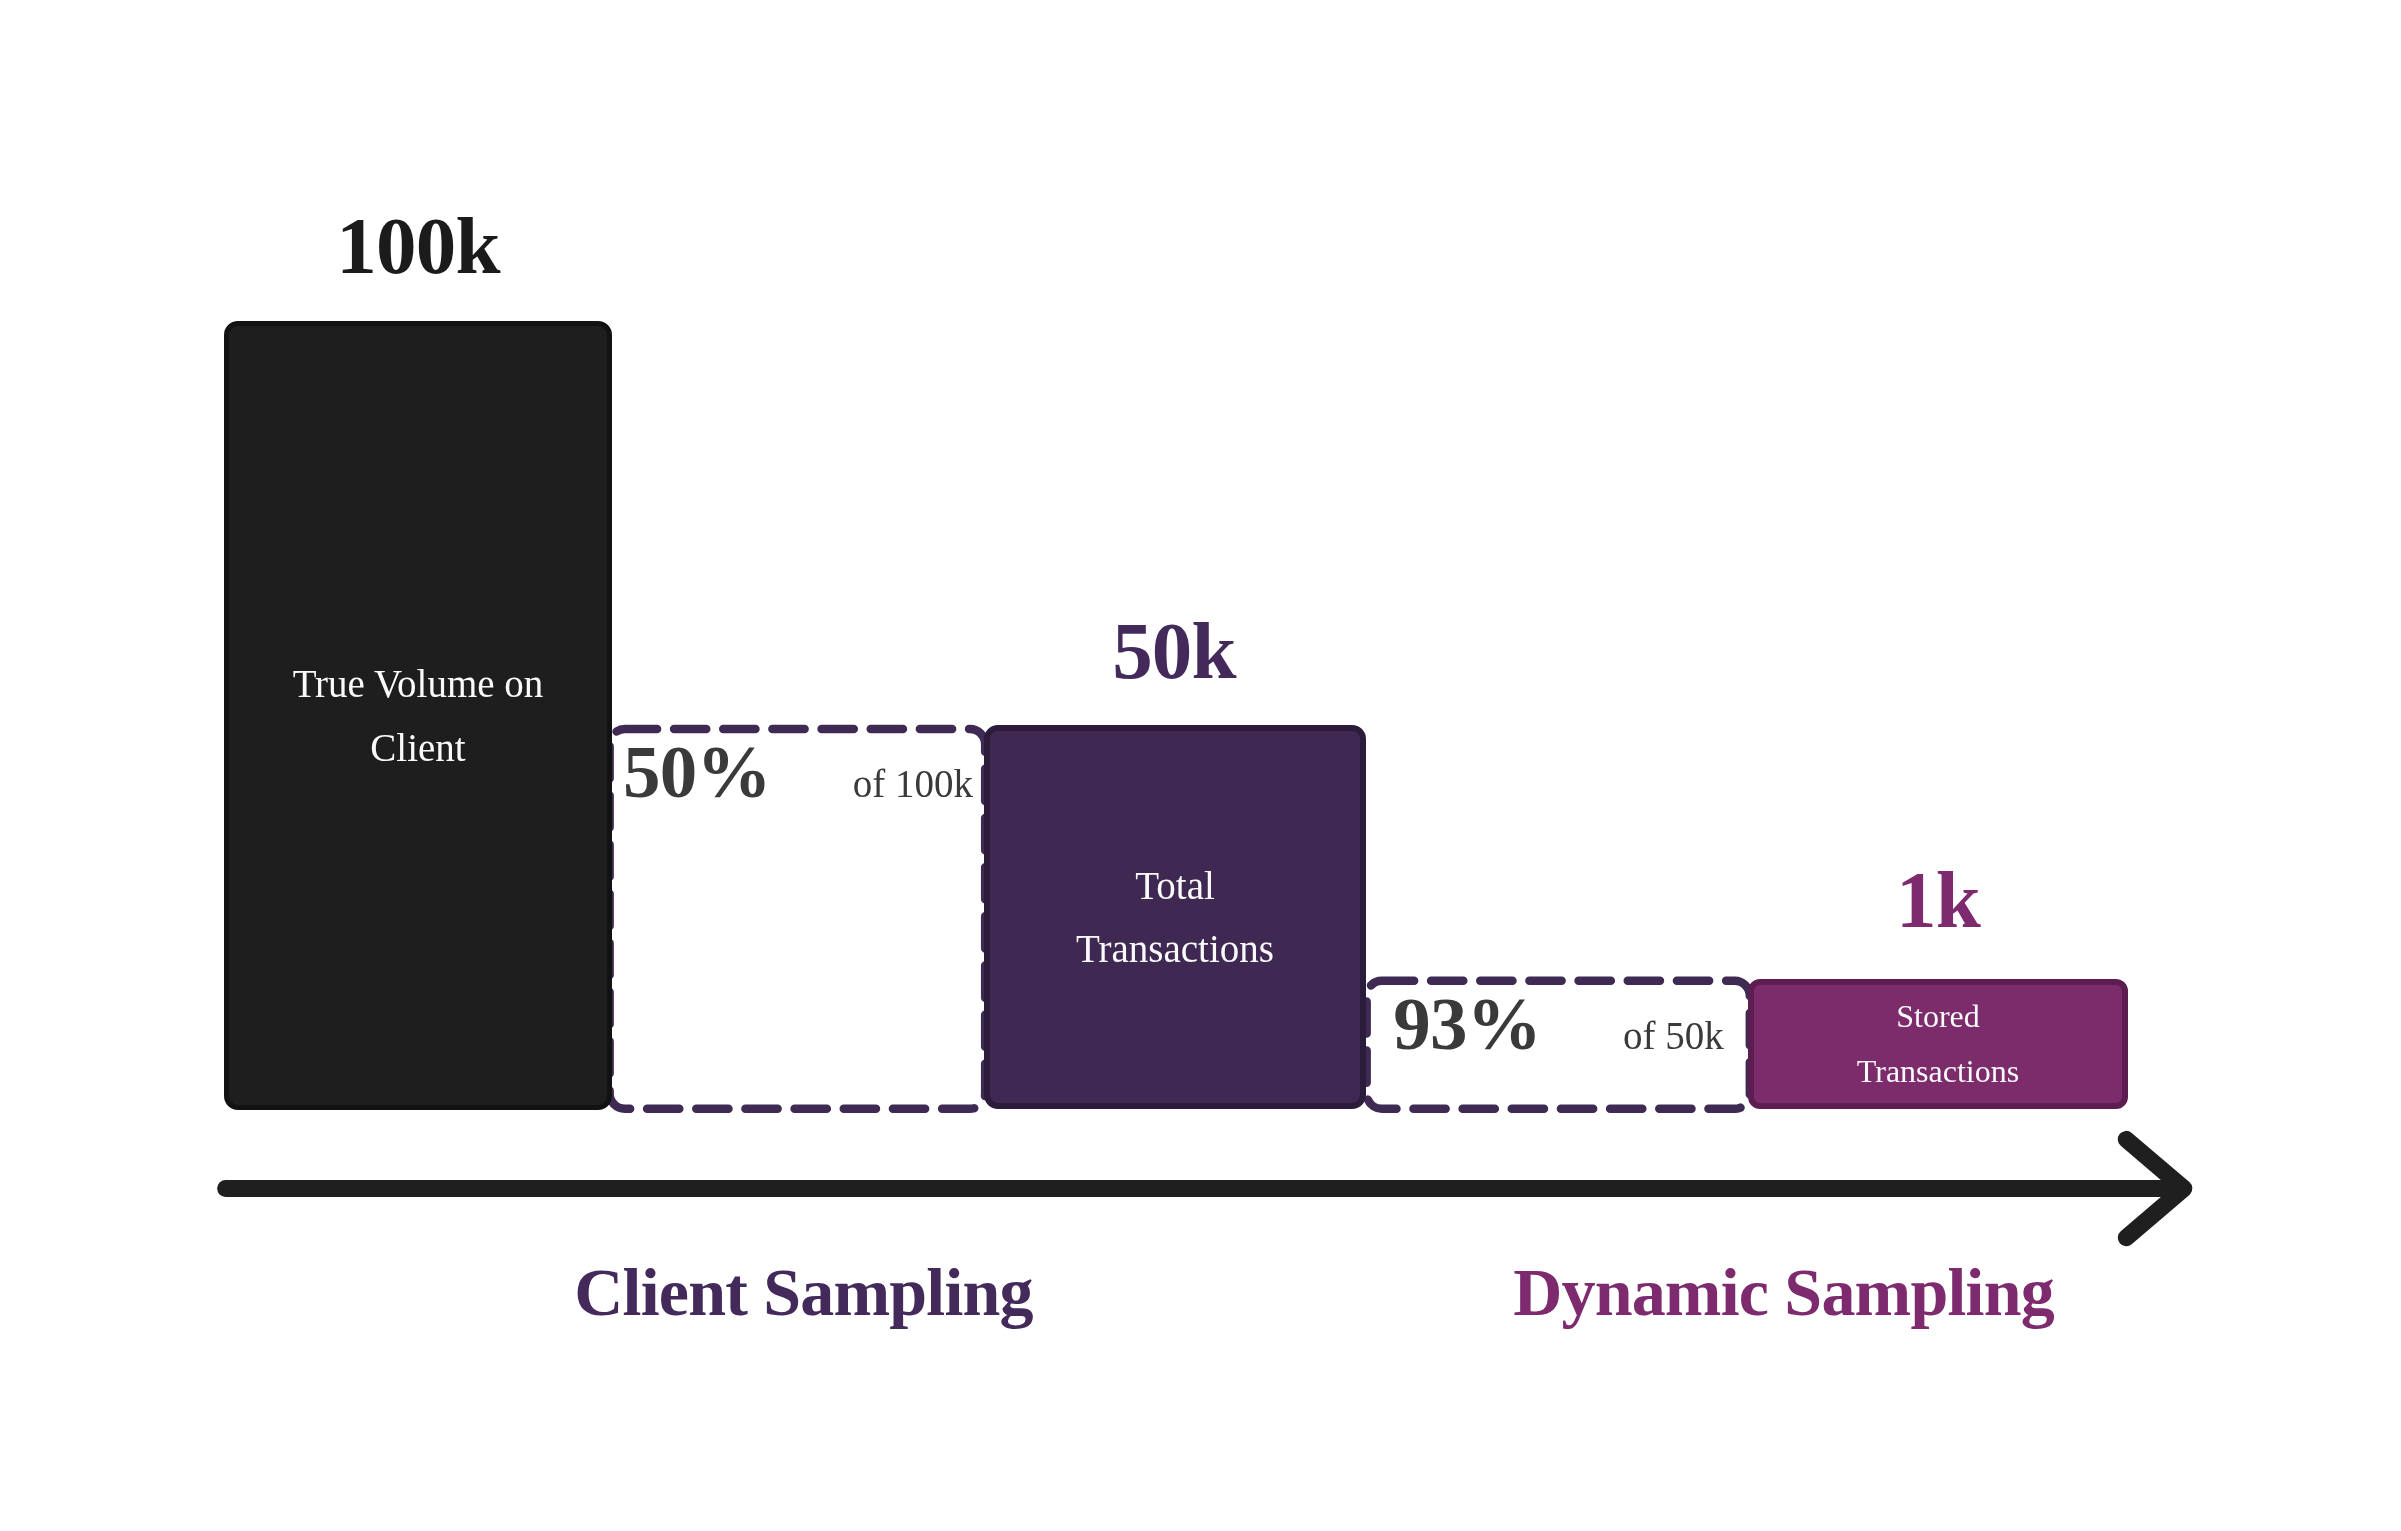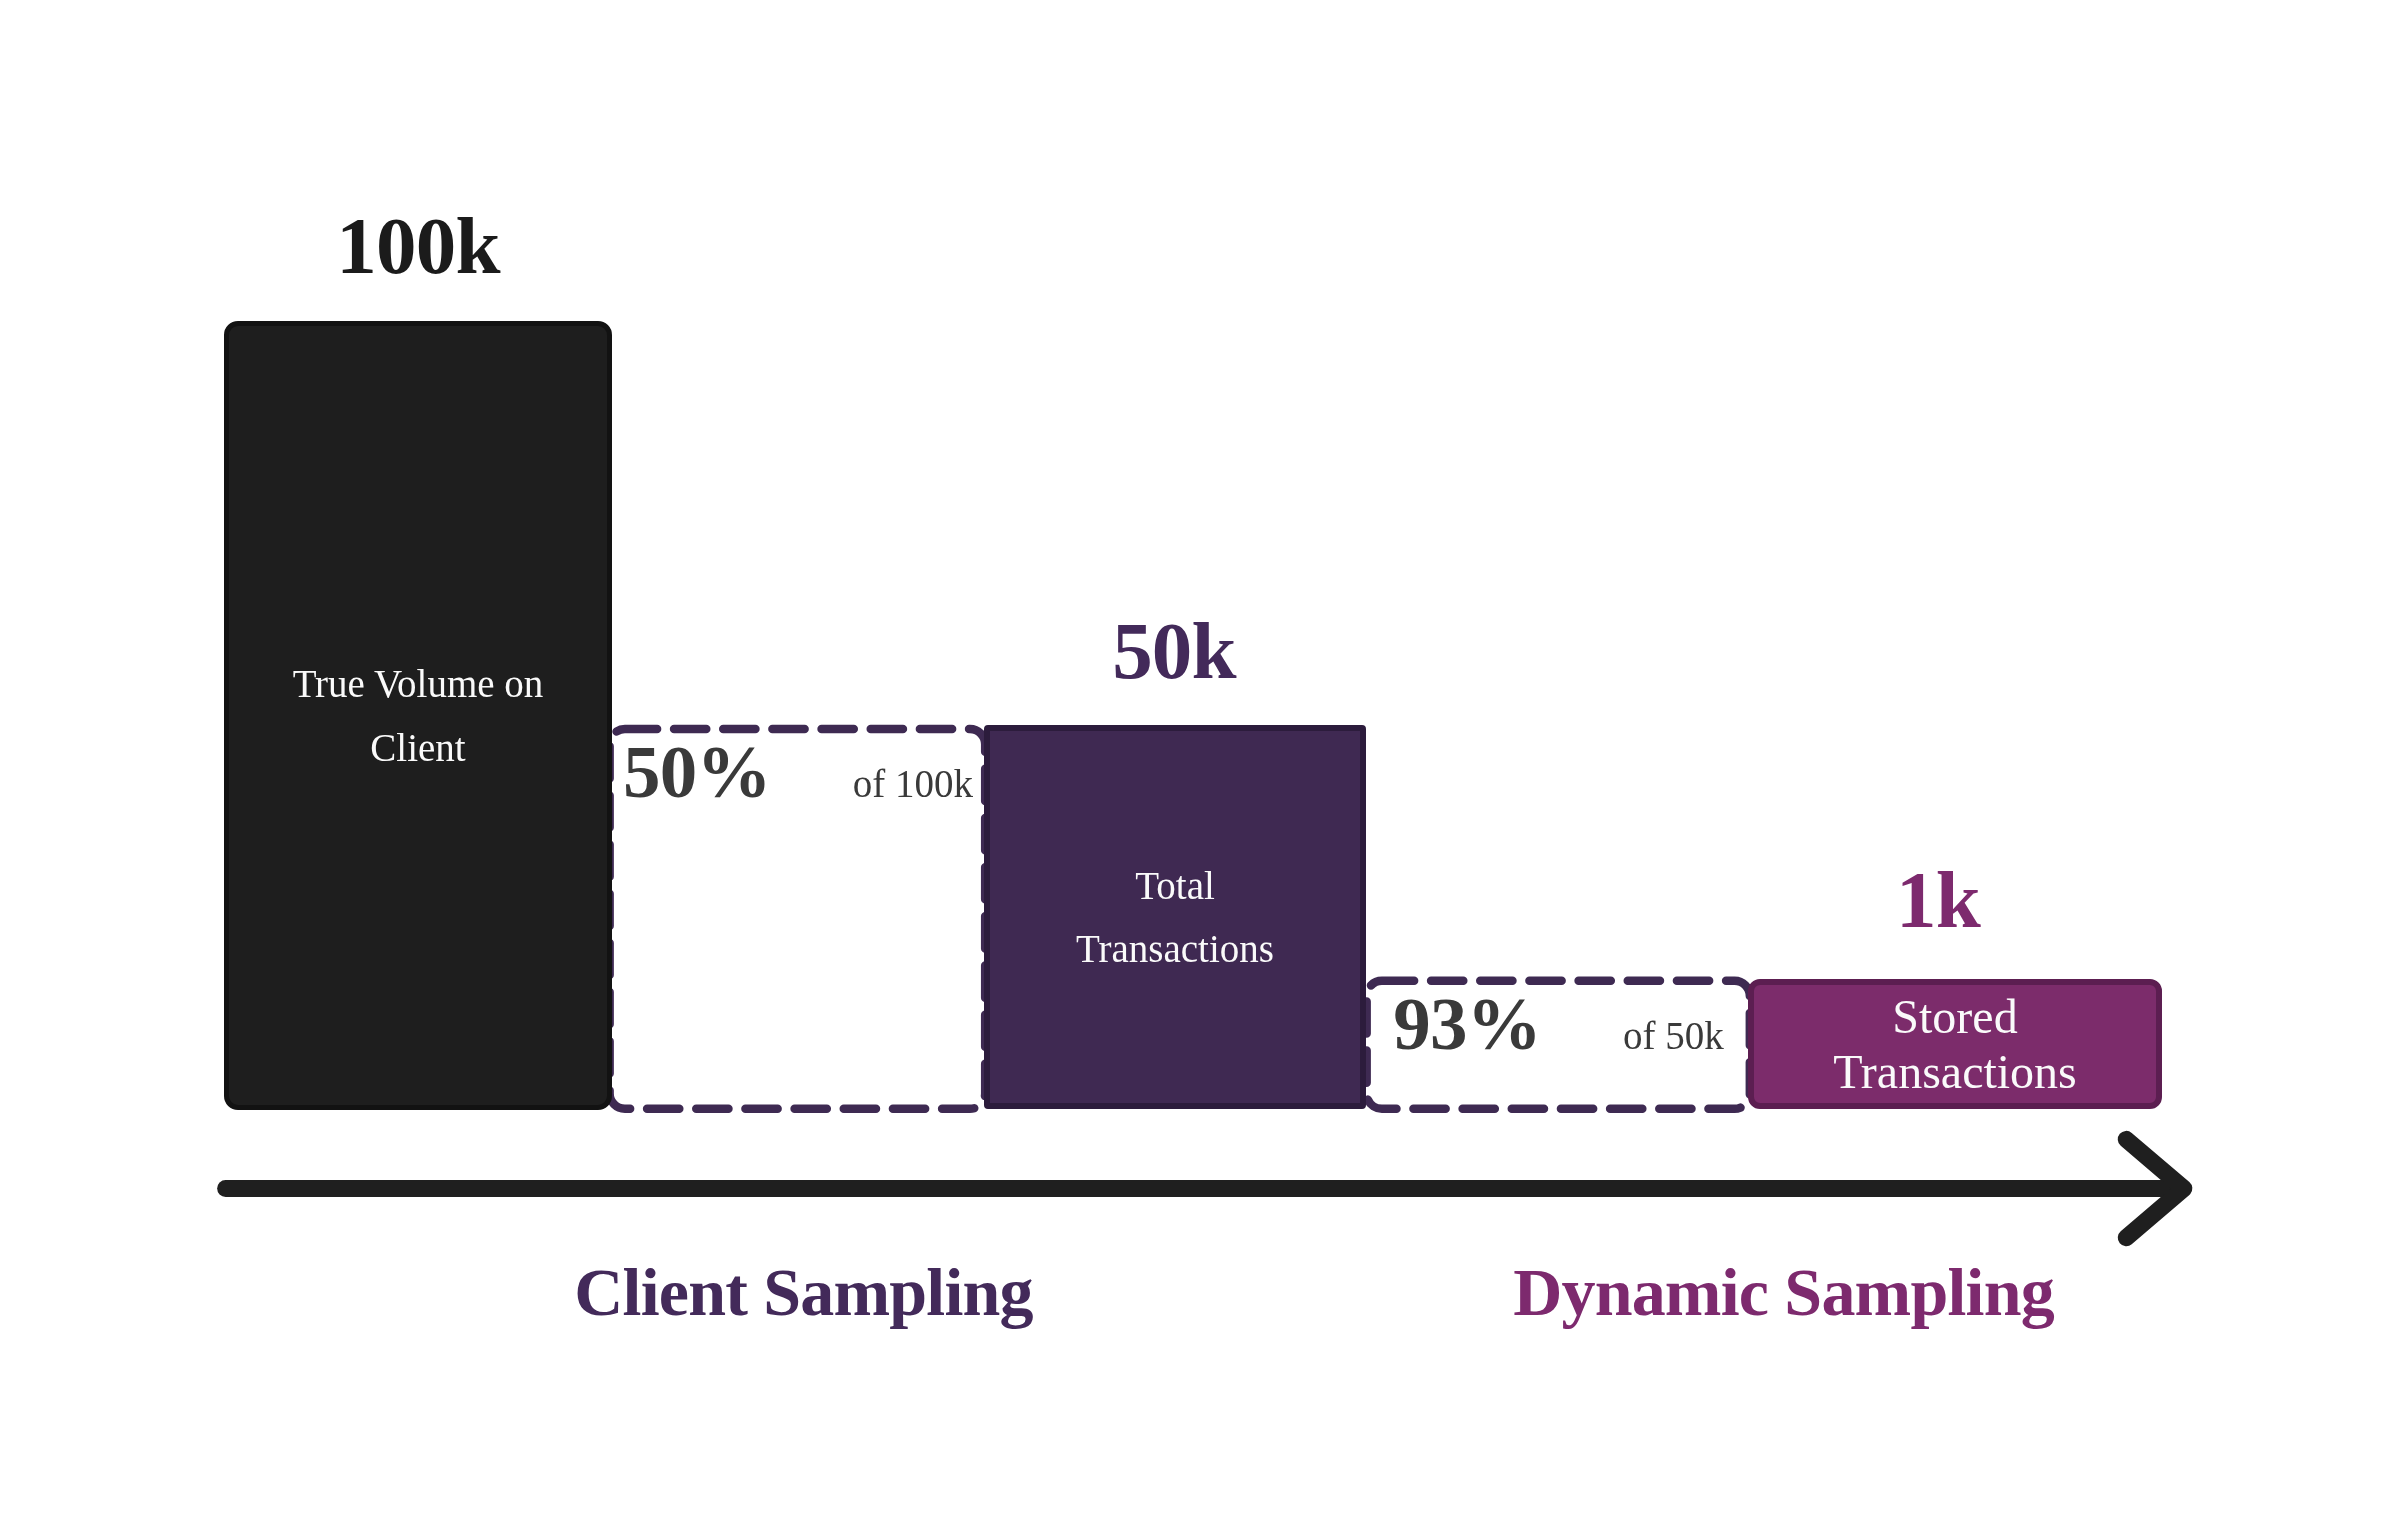--- a/index.html
+++ b/index.html
@@ -44,31 +44,31 @@
     background: var(--bar-black-fill, #1E1E1E);
     border: 5.1px solid var(--bar-black-border, #121212);
     border-radius: 14px;
     color: var(--box-text, #FAFAFA);
     font-size: 39px; line-height: 64px;
   }
   .bar-total {
     left: 984px; top: 725px; width: 382px; height: 384px;
     background: var(--purple-fill, #3F2952);
     border: 6px solid var(--purple-border, #2C1C3C);
-    border-radius: 4px;
+    border-radius: 14px;
     color: var(--box-text, #FAFAFA);
     font-size: 39px; line-height: 63px;
   }
   .bar-stored {
-    left: 1748px; top: 979px; width: 414px; height: 130px;
+    left: 1748px; top: 979px; width: 380px; height: 130px;
     background: var(--magenta-fill, #7C2C6B);
     border: 6px solid var(--magenta-border, #5C1E51);
     border-radius: 12px;
     color: var(--box-text, #FAFAFA);
-    font-size: 48px; line-height: 55px; text-align: center;
+    font-size: 32px; line-height: 55px; text-align: center;
   }
 
   .value-label {
     position: absolute;
     width: 424px;
     text-align: center;
     font-size: 81px;
     line-height: 85px;
     font-weight: 600;
     letter-spacing: -0.8px;

